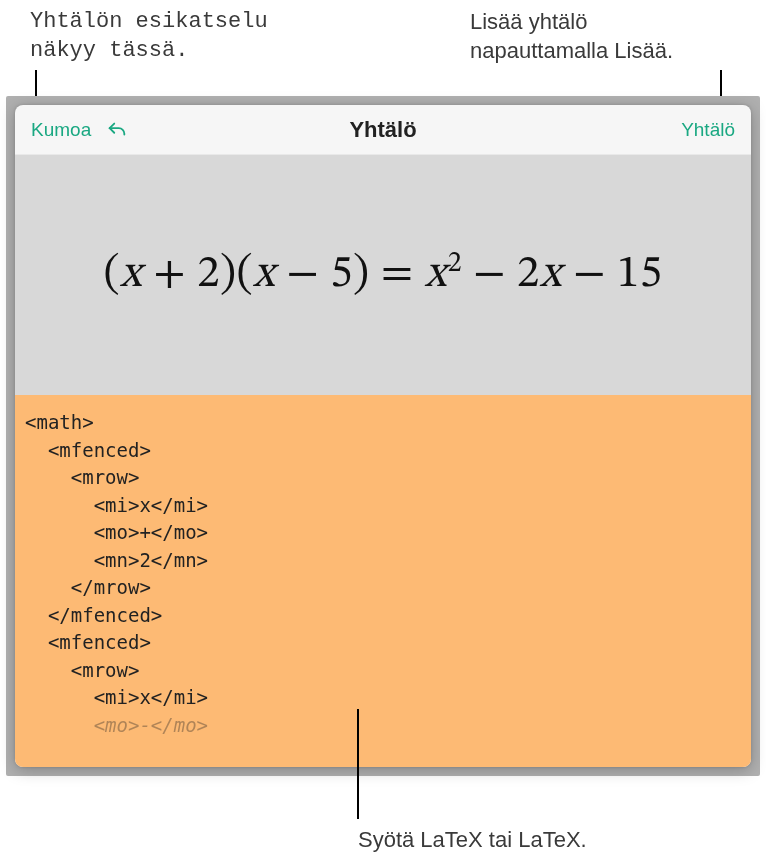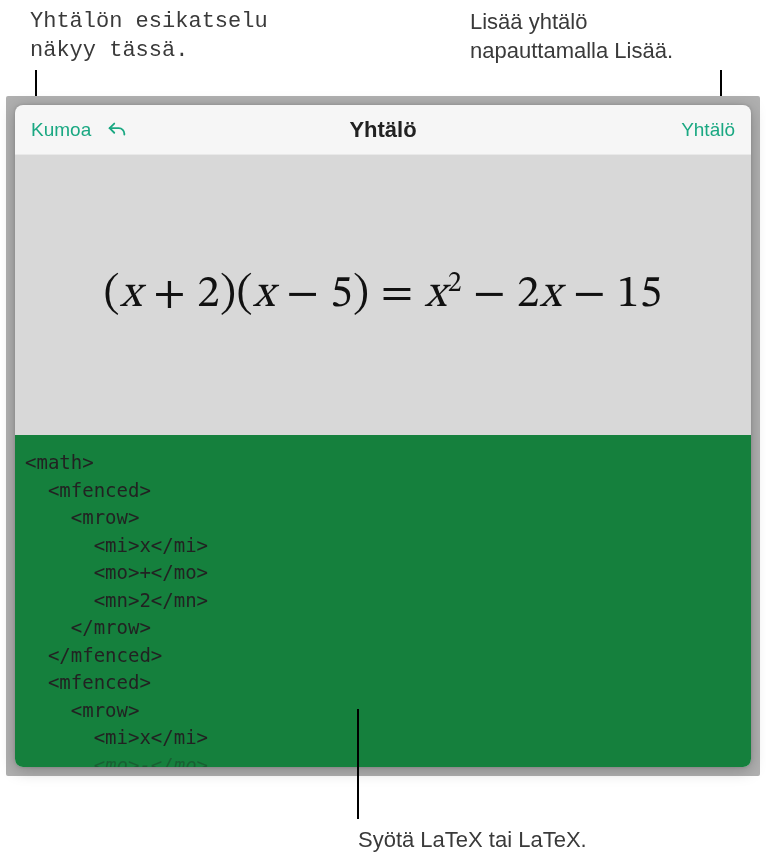--- a/index.html
+++ b/index.html
@@ -77,21 +77,21 @@
   .undo-icon {
     width: 24px;
     height: 24px;
     color: #1aa882;
     display: flex;
     align-items: center;
     justify-content: center;
     cursor: pointer;
   }
   .preview {
-    height: 280px;
+    height: 240px;
     background: #d8d8d8;
     display: flex;
     align-items: center;
     justify-content: center;
     padding: 0 8px;
     overflow: hidden;
   }
   .equation {
     font-family: "STIX Two Math", "Cambria Math", "Times New Roman", serif;
     font-size: 45px;
@@ -101,21 +101,21 @@
   }
   .equation .var { font-style: italic; }
   .equation .sup {
     font-size: 0.62em;
     position: relative;
     top: -0.55em;
     margin-left: 1px;
   }
   .editor {
     flex: 1;
-    background: #15803d;
+    background: #fdba74;
     padding: 14px 10px;
     overflow: hidden;
   }
   .code {
     font-family: "SF Mono", Menlo, Consolas, monospace;
     font-size: 19px;
     line-height: 1.45;
     color: #222;
     white-space: pre;
   }

